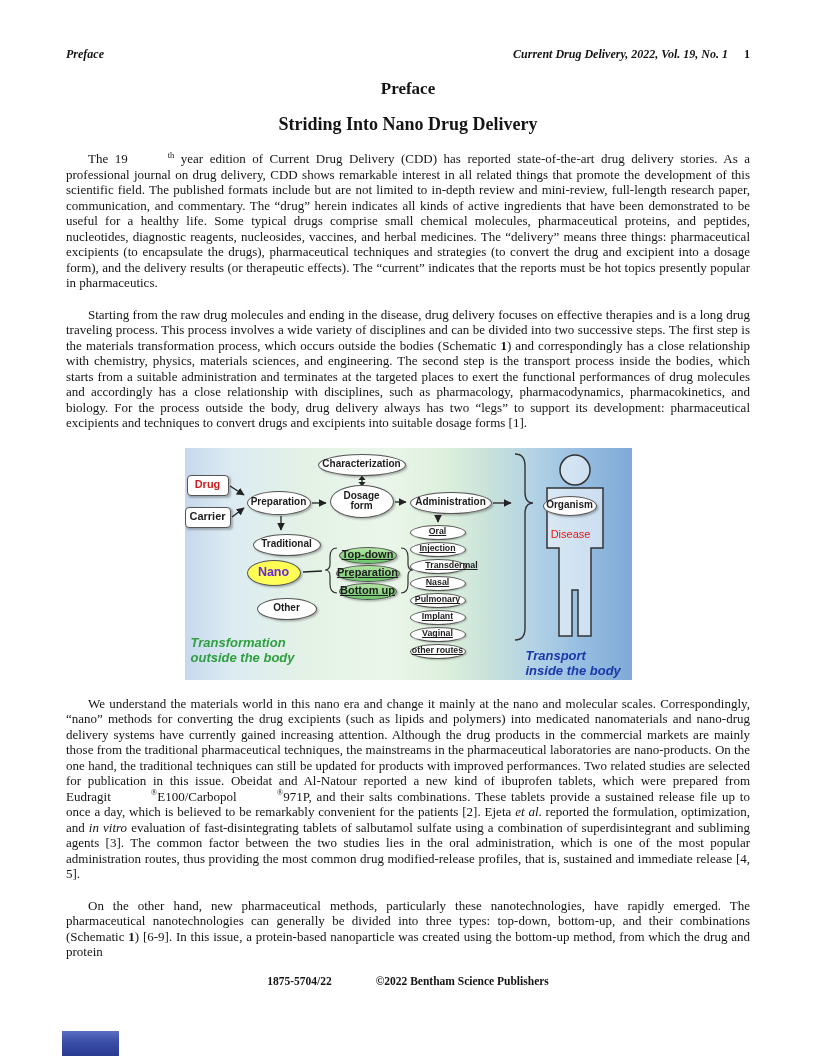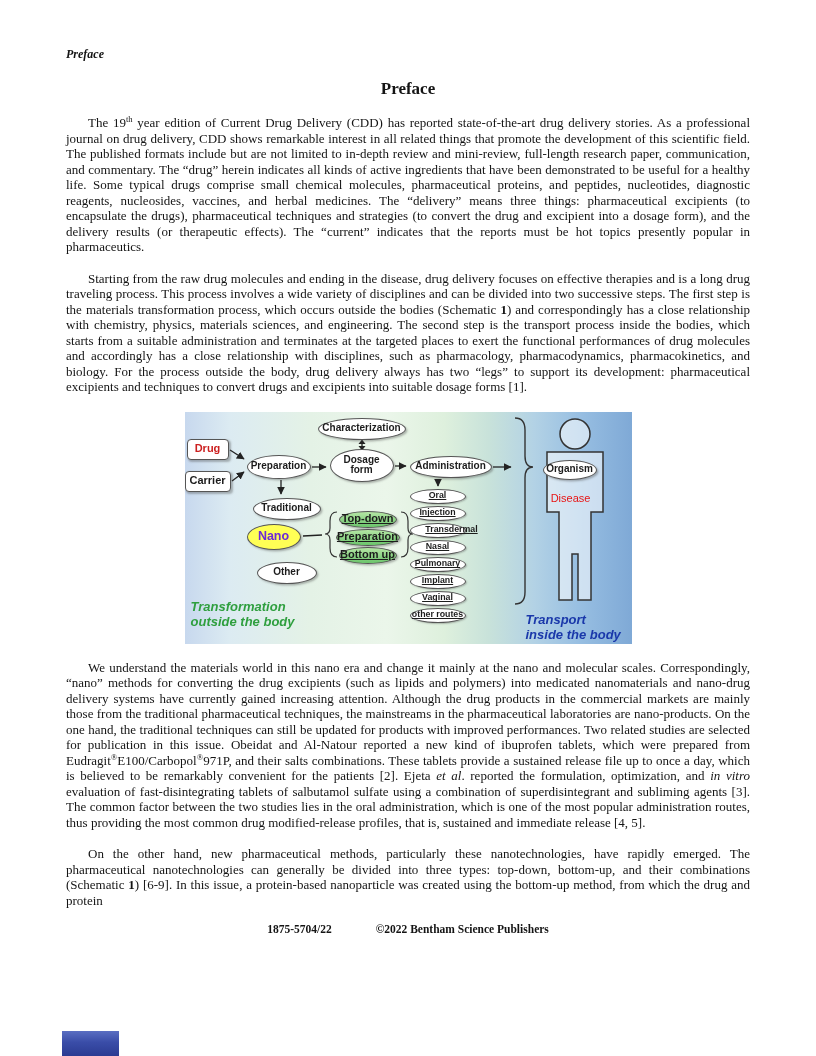--- a/index.html
+++ b/index.html
@@ -11,21 +11,21 @@
   .running-head { display:flex; justify-content:space-between; align-items:baseline;
                   font-size:12px; font-weight:bold; font-style:italic; }
   .rh-right { white-space:nowrap; }
   .pageno { font-style:normal; margin-left:16px; }
 
   .title    { margin-top:17px; text-align:center; font-size:17px; font-weight:bold; }
   .subtitle { margin-top:15px; text-align:center; font-size:18px; font-weight:bold; }
 
   p.body { margin-top:16px; font-size:13px; line-height:15.5px;
            text-align:justify; text-indent:22px; }
-  p.body sup { font-size:8.5px; line-height:0; vertical-align:super; }
+  p.body sup { font-size:8.5px; line-height:0; vertical-align:super;margin-left:40px; }
 
   .figure { position:relative; width:447px; height:232px; margin:17px auto 0;
             background:linear-gradient(90deg,#c7d8ee 0%,#dcebf2 10%,#e4f2e6 28%,
               #ebf6ea 45%,#def0dd 58%,#c8e2da 68%,#b3d2e5 78%,#98bfe2 88%,#7fa9d6 100%); }
   .figure svg { position:absolute; inset:0; pointer-events:none; }
 
   .node { position:absolute; display:flex; align-items:center; justify-content:center;
           text-align:center; background:#fff; border:1.2px solid #555; color:#1c1c1c;
           font-family:"Liberation Sans", sans-serif; font-weight:bold; font-size:10px;
           box-shadow:1.5px 1.5px 2px rgba(60,60,60,.35); line-height:1.05; }
@@ -52,23 +52,25 @@
   .corner-art { position:absolute; left:62px; bottom:0; width:57px; height:25px;
                 background:linear-gradient(180deg,#5a6ec2 0%,#3a4da8 45%,#2b3b92 100%); }
 </style>
 </head>
 <body>
 
 <div class="page">
 
   <div class="running-head">
     <span>Preface</span>
+    <span class="rh-right"><span>Current Drug Delivery, 2022, Vol. 19, No. 1</span><span class="pageno">1</span></span>
   </div>
 
   <h1 class="title">Preface</h1>
+  <h2 class="subtitle">Striding Into Nano Drug Delivery</h2>
 
   <p class="body"><span>The 19</span><sup>th</sup><span> year edition of Current Drug Delivery (CDD) has reported state-of-the-art drug delivery stories. As a professional journal on drug delivery, CDD shows remarkable interest in all related things that promote the development of this scientific field. The published formats include but are not limited to in-depth review and mini-review, full-length research paper, communication, and commentary. The “drug” herein indicates all kinds of active ingredients that have been demonstrated to be useful for a healthy life. Some typical drugs comprise small chemical molecules, pharmaceutical proteins, and peptides, nucleotides, diagnostic reagents, nucleosides, vaccines, and herbal medicines. The “delivery” means three things: pharmaceutical excipients (to encapsulate the drugs), pharmaceutical techniques and strategies (to convert the drug and excipient into a dosage form), and the delivery results (or therapeutic effects). The “current” indicates that the reports must be hot topics presently popular in pharmaceutics.</span></p>
   <p class="body"><span>Starting from the raw drug molecules and ending in the disease, drug delivery focuses on effective therapies and is a long drug traveling process. This process involves a wide variety of disciplines and can be divided into two successive steps. The first step is the materials transformation process, which occurs outside the bodies (Schematic </span><b>1</b><span>) and correspondingly has a close relationship with chemistry, physics, materials sciences, and engineering. The second step is the transport process inside the bodies, which starts from a suitable administration and terminates at the targeted places to exert the functional performances of drug molecules and accordingly has a close relationship with disciplines, such as pharmacology, pharmacodynamics, pharmacokinetics, and biology. For the process outside the body, drug delivery always has two “legs” to support its development: pharmaceutical excipients and techniques to convert drugs and excipients into suitable dosage forms [1].</span></p>
 
   <div class="figure">
     <svg width="447" height="232" viewBox="0 0 447 232">
       <defs>
         <marker id="ah" markerWidth="8" markerHeight="8" refX="5.5" refY="3" orient="auto">
           <path d="M0,0 L6,3 L0,6 Z" fill="#222"></path>
         </marker>

